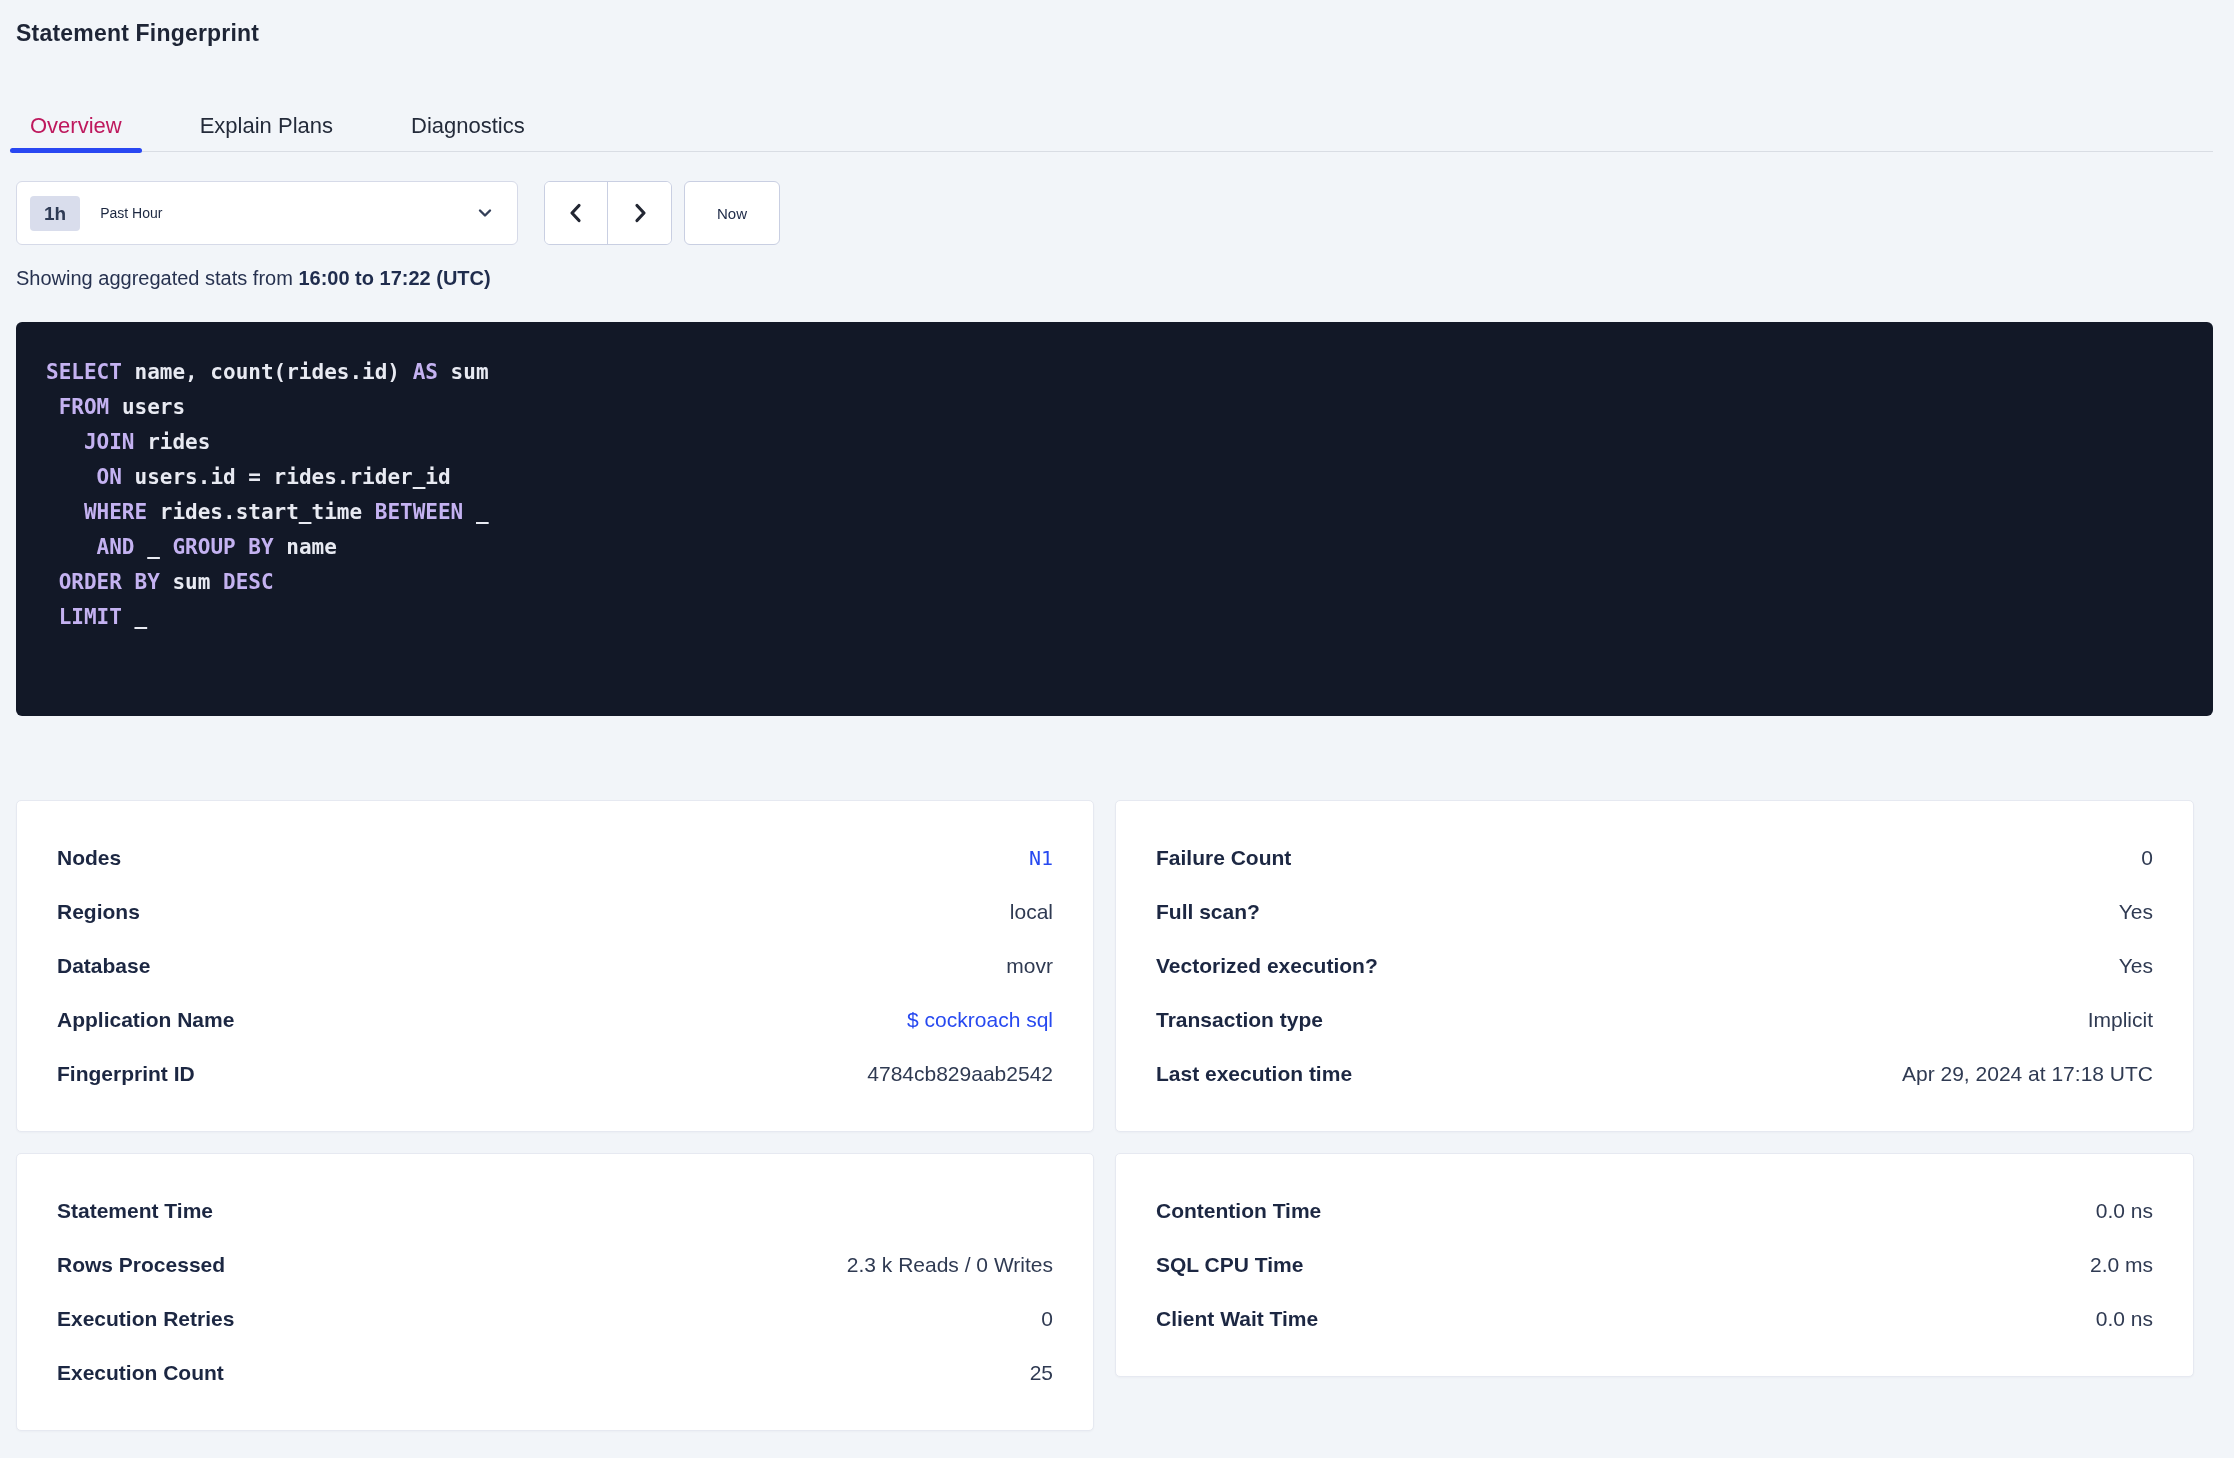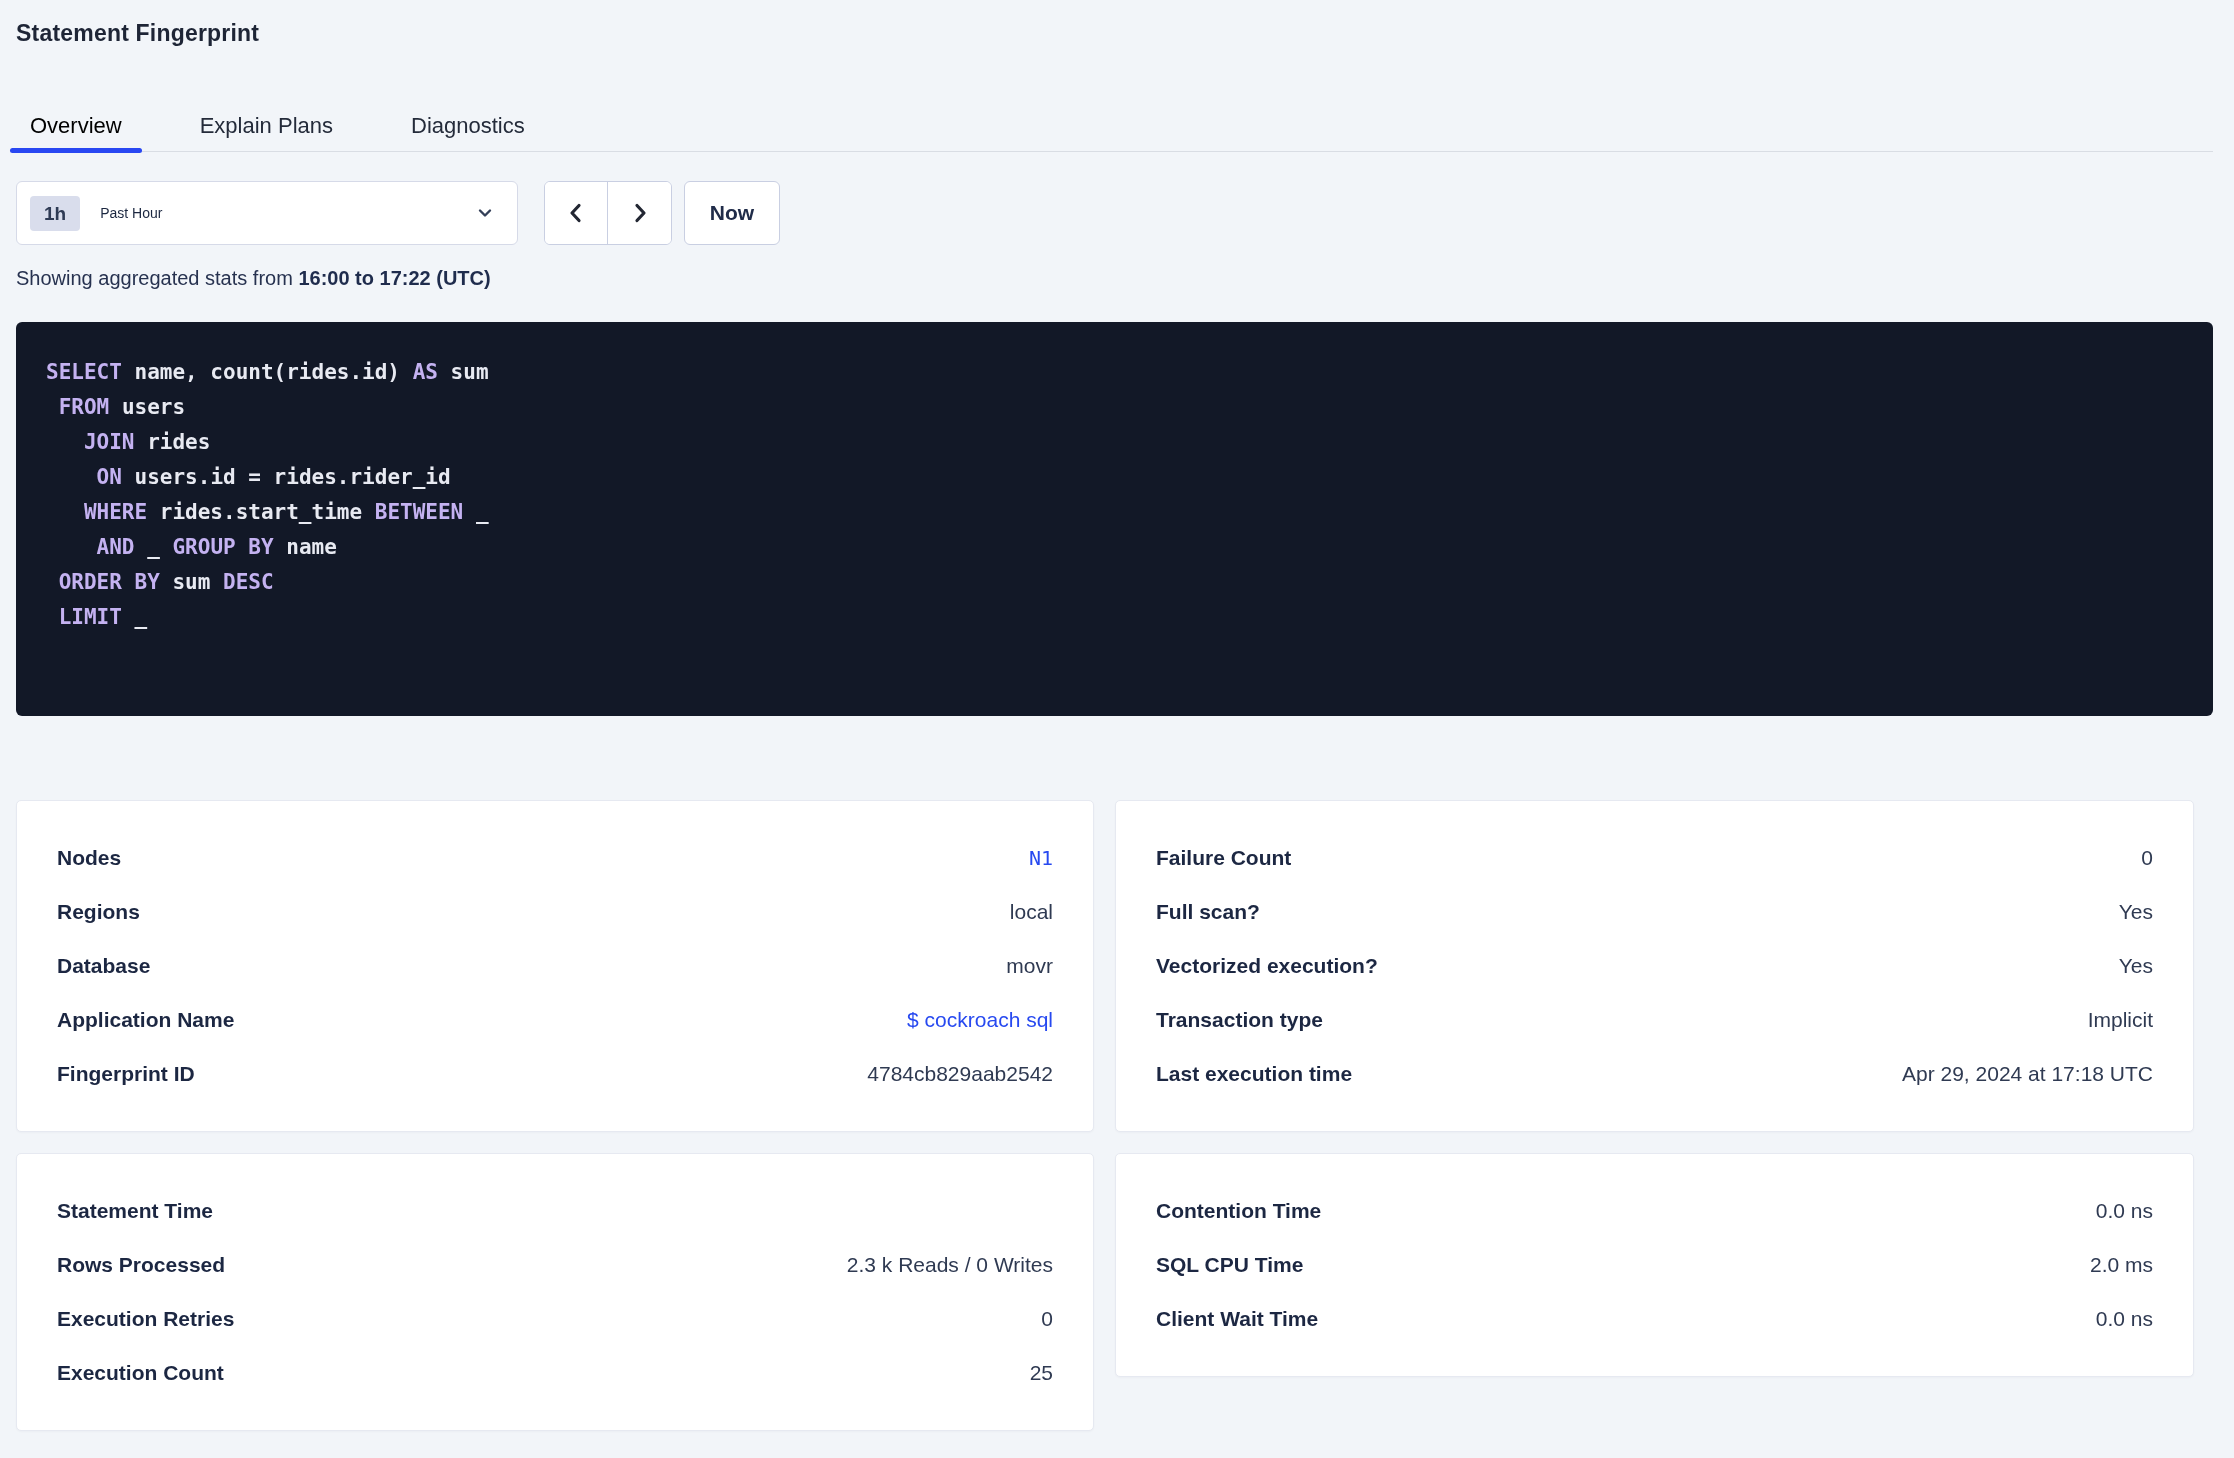--- a/index.html
+++ b/index.html
@@ -23,21 +23,21 @@
     display: flex; align-items: center;
     height: 52px; margin-top: 48px; margin-left: -6px;
     border-bottom: 1px solid #d9dde4;
   }
   .tab {
     position: relative; height: 52px;
     display: flex; align-items: center;
     padding: 0 20px; margin-right: 38px;
     font-size: 22px; color: #242b3a; cursor: pointer;
   }
-  .tab.active { color: #000000; }
+  .tab.active { color: #be185d; }
   .tab .ink {
     position: absolute; left: 0; right: 0; bottom: -1px;
     height: 5px; border-radius: 3px; background: #2947f2;
   }
 
   
   .controls { display: flex; align-items: center; margin-top: 29px; }
   .range-select {
     display: flex; align-items: center;
     width: 502px; height: 64px;
@@ -56,21 +56,21 @@
     height: 64px; overflow: hidden;
   }
   .pager button {
     width: 63px; height: 100%; background: #fff; border: none;
     display: flex; align-items: center; justify-content: center; cursor: pointer;
   }
   .pager button:first-child { border-right: 1px solid #c9cfe2; }
   .btn-now {
     margin-left: 12px; width: 96px; height: 64px;
     background: #fff; border: 1px solid #c9cfe2; border-radius: 6px;
-    font-family: inherit; font-weight: 700; font-size: 21px; color: #202c49; cursor: pointer;
+    font-family: inherit; font-weight: 400; font-size: 15px; color: #202c49; cursor: pointer;
   }
 
   
   .caption { margin-top: 22px; font-size: 20px; color: #273250; }
   .caption b { font-weight: 700; color: #1f2c4d; }
 
   
   .sql {
     margin: 32px 0 0 0; height: 394px;
     background: #121827; border-radius: 6px;

